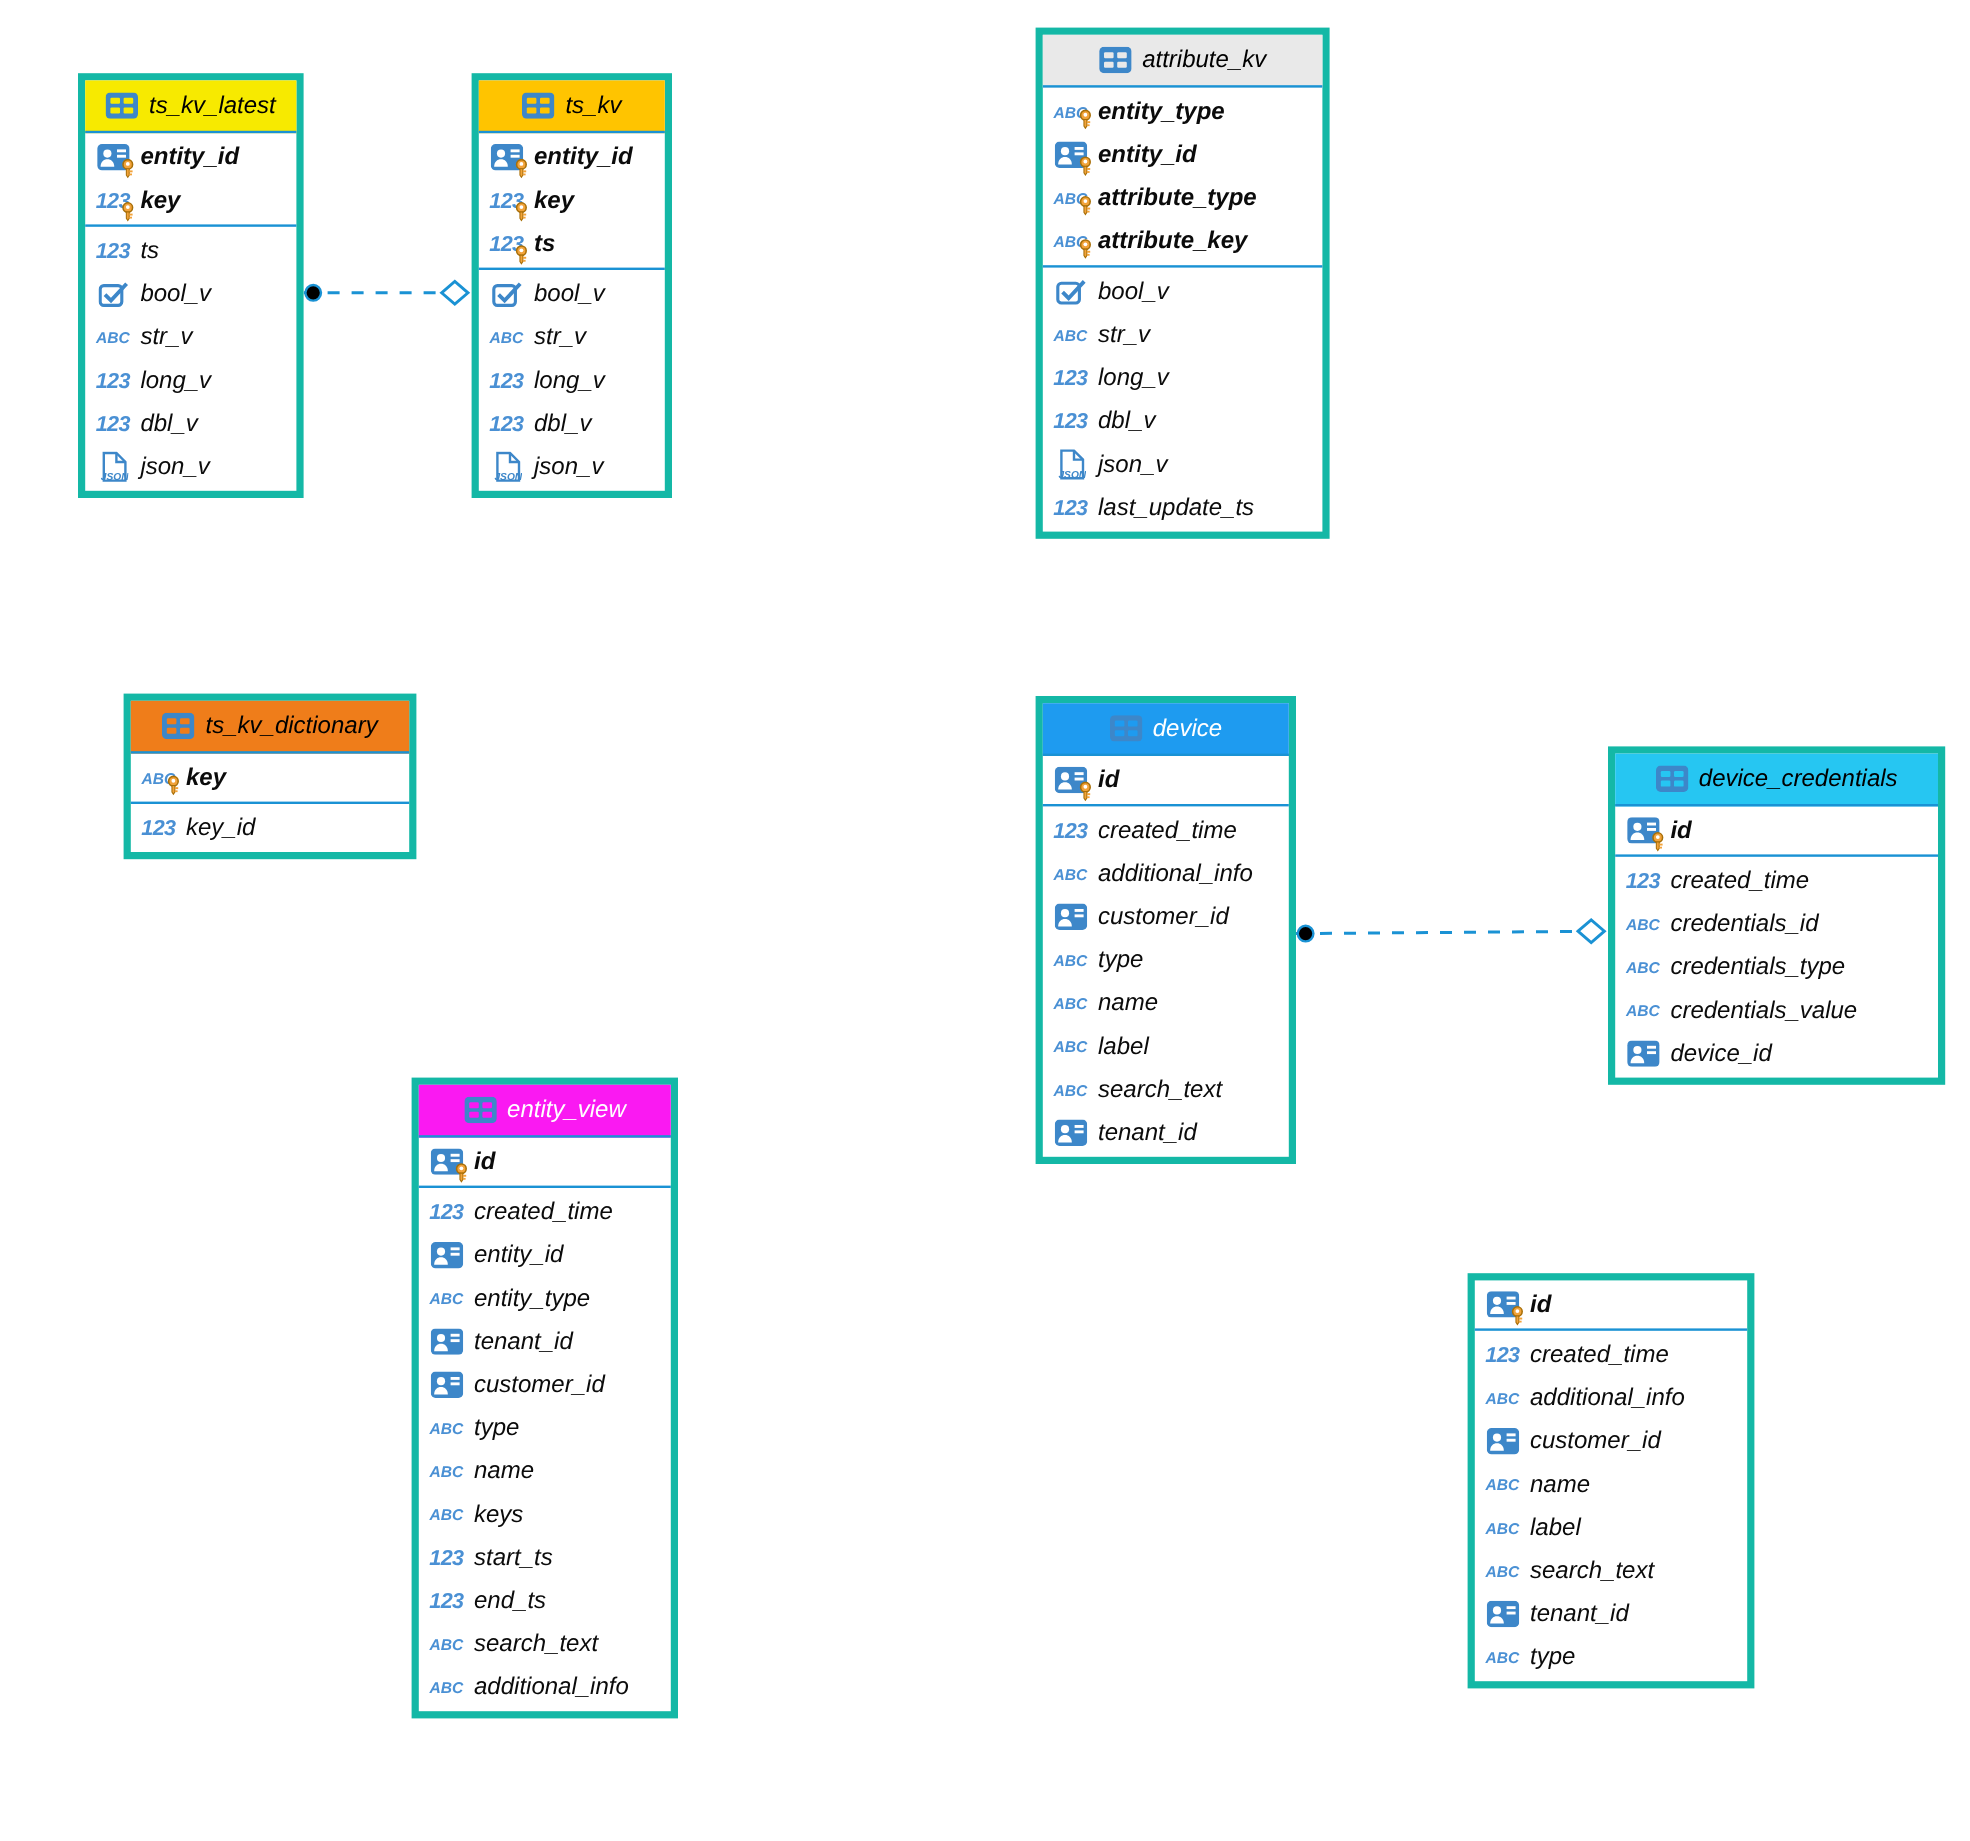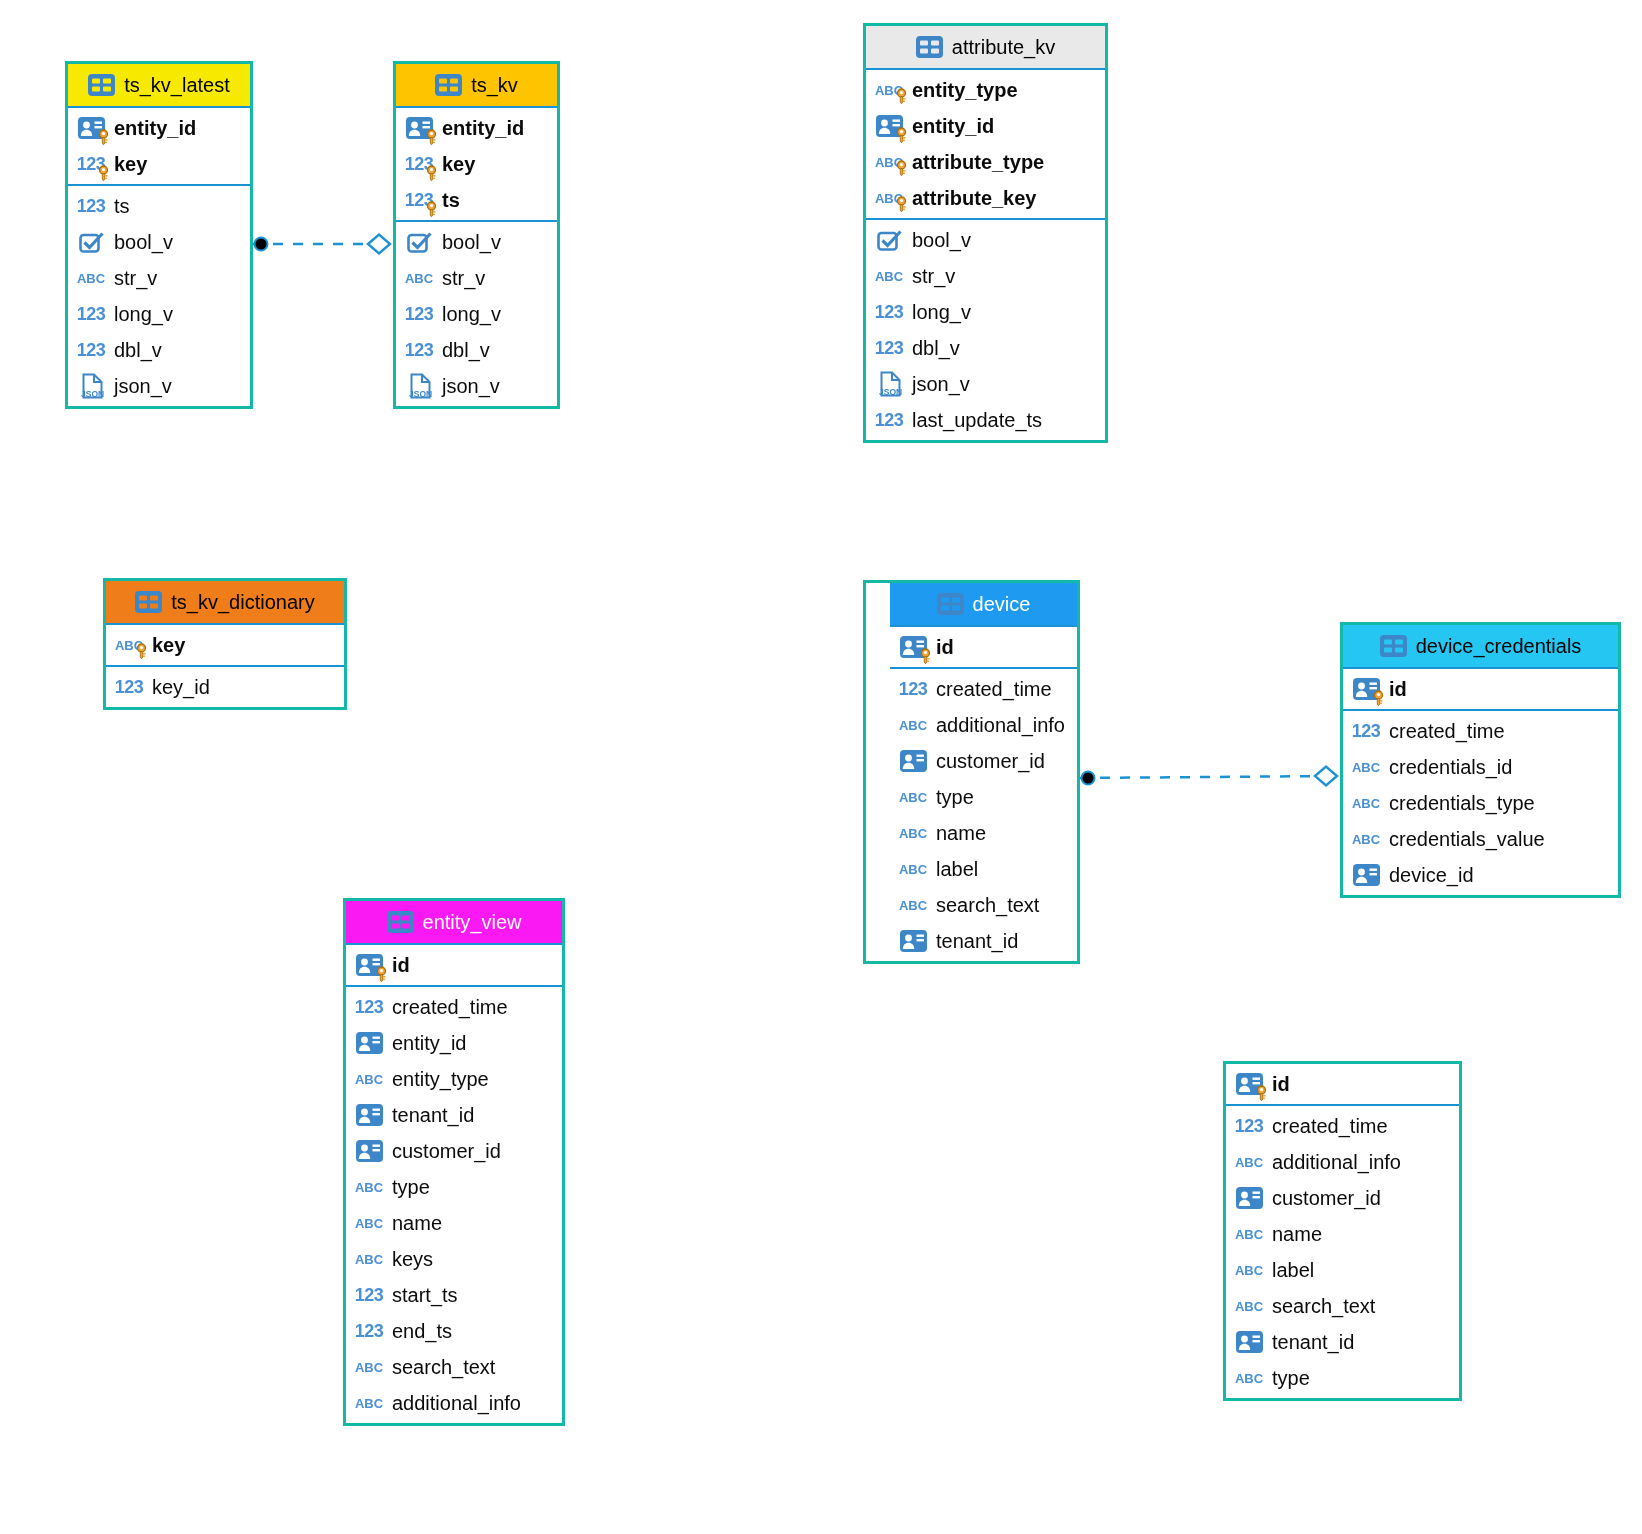--- a/index.html
+++ b/index.html
@@ -2,22 +2,23 @@
 <html><head>
 <meta charset="utf-8">
 <style>
   * { margin:0; padding:0; box-sizing:border-box; }
   html,body { background:#ffffff; font-family:"Liberation Sans", sans-serif; }
   .canvas {
     position:relative; width:1642px; height:1534px; background:#ffffff; overflow:hidden;
   }
   .table-box {
     position:absolute;
-    border:3px solid #14b8a6;
+    border:6px solid #14b8a6;
     background:#ffffff;
+    font-style:italic;
   }
   .table-header {
     height:44px;
     background:var(--hdr);
     color:var(--ttl);
     display:flex; align-items:center; justify-content:center;
     gap:9px;
     border-bottom:2px solid #1A92D4;
     font-size:20px;
     white-space:nowrap;
@@ -404,21 +405,21 @@
       </div>
       <div class="body-section">
         <div class="col-row">
           <span class="icon-wrap">
             <span class="t-num">123</span>
           </span>
           <span class="col-name">key_id</span>
         </div>
       </div>
     </div>
-    <div class="table-box" style="left: 863px; top: 580px; width: 217px; padding-left: 24px; --hdr: #1E9BF0; --ttl: #ffffff;">
+    <div class="table-box" style="left: 863px; top: 580px; width: 217px; --hdr: #1E9BF0; --ttl: #ffffff;">
       <div class="table-header">
         <span class="table-icon">
           <svg width="27" height="22" viewBox="0 0 27 22">
             <rect width="27" height="22" rx="4" fill="#3D87C9"></rect>
             <rect x="4" y="4.5" width="8" height="5" rx="1" fill="var(--hdr)"></rect>
             <rect x="15" y="4.5" width="8" height="5" rx="1" fill="var(--hdr)"></rect>
             <rect x="4" y="12.5" width="8" height="5" rx="1" fill="var(--hdr)"></rect>
             <rect x="15" y="12.5" width="8" height="5" rx="1" fill="var(--hdr)"></rect>
           </svg>
         </span>

